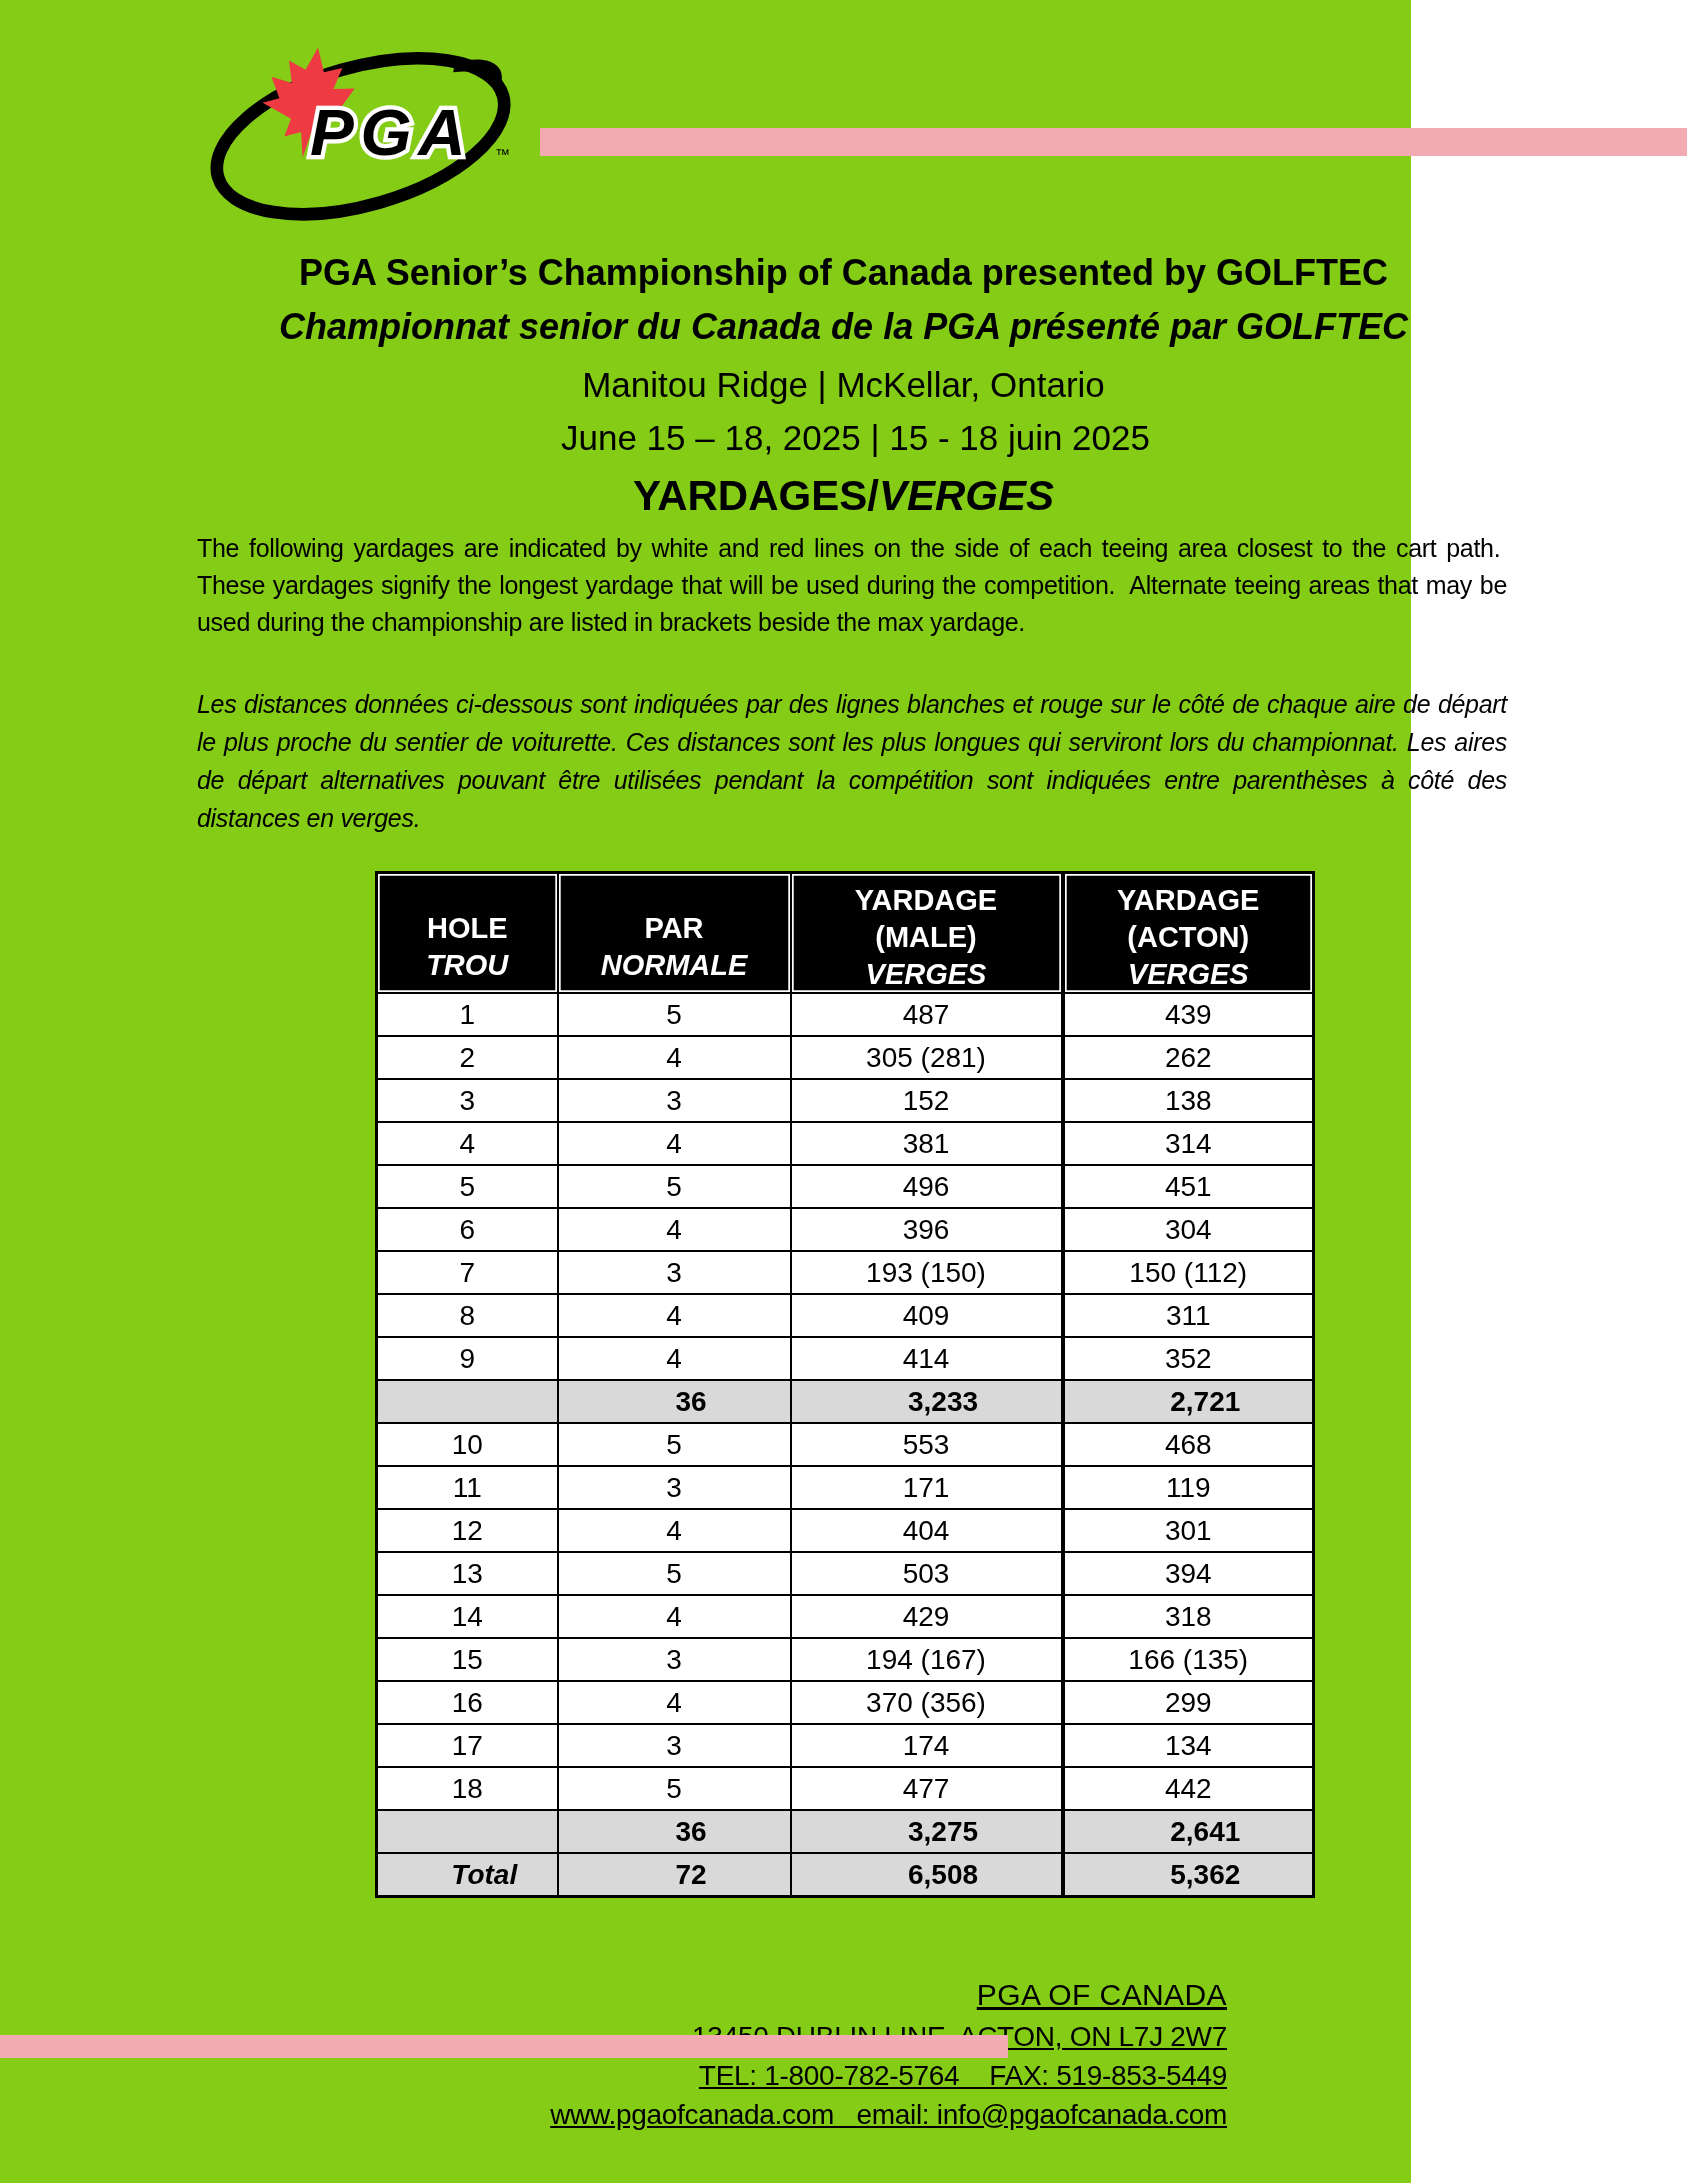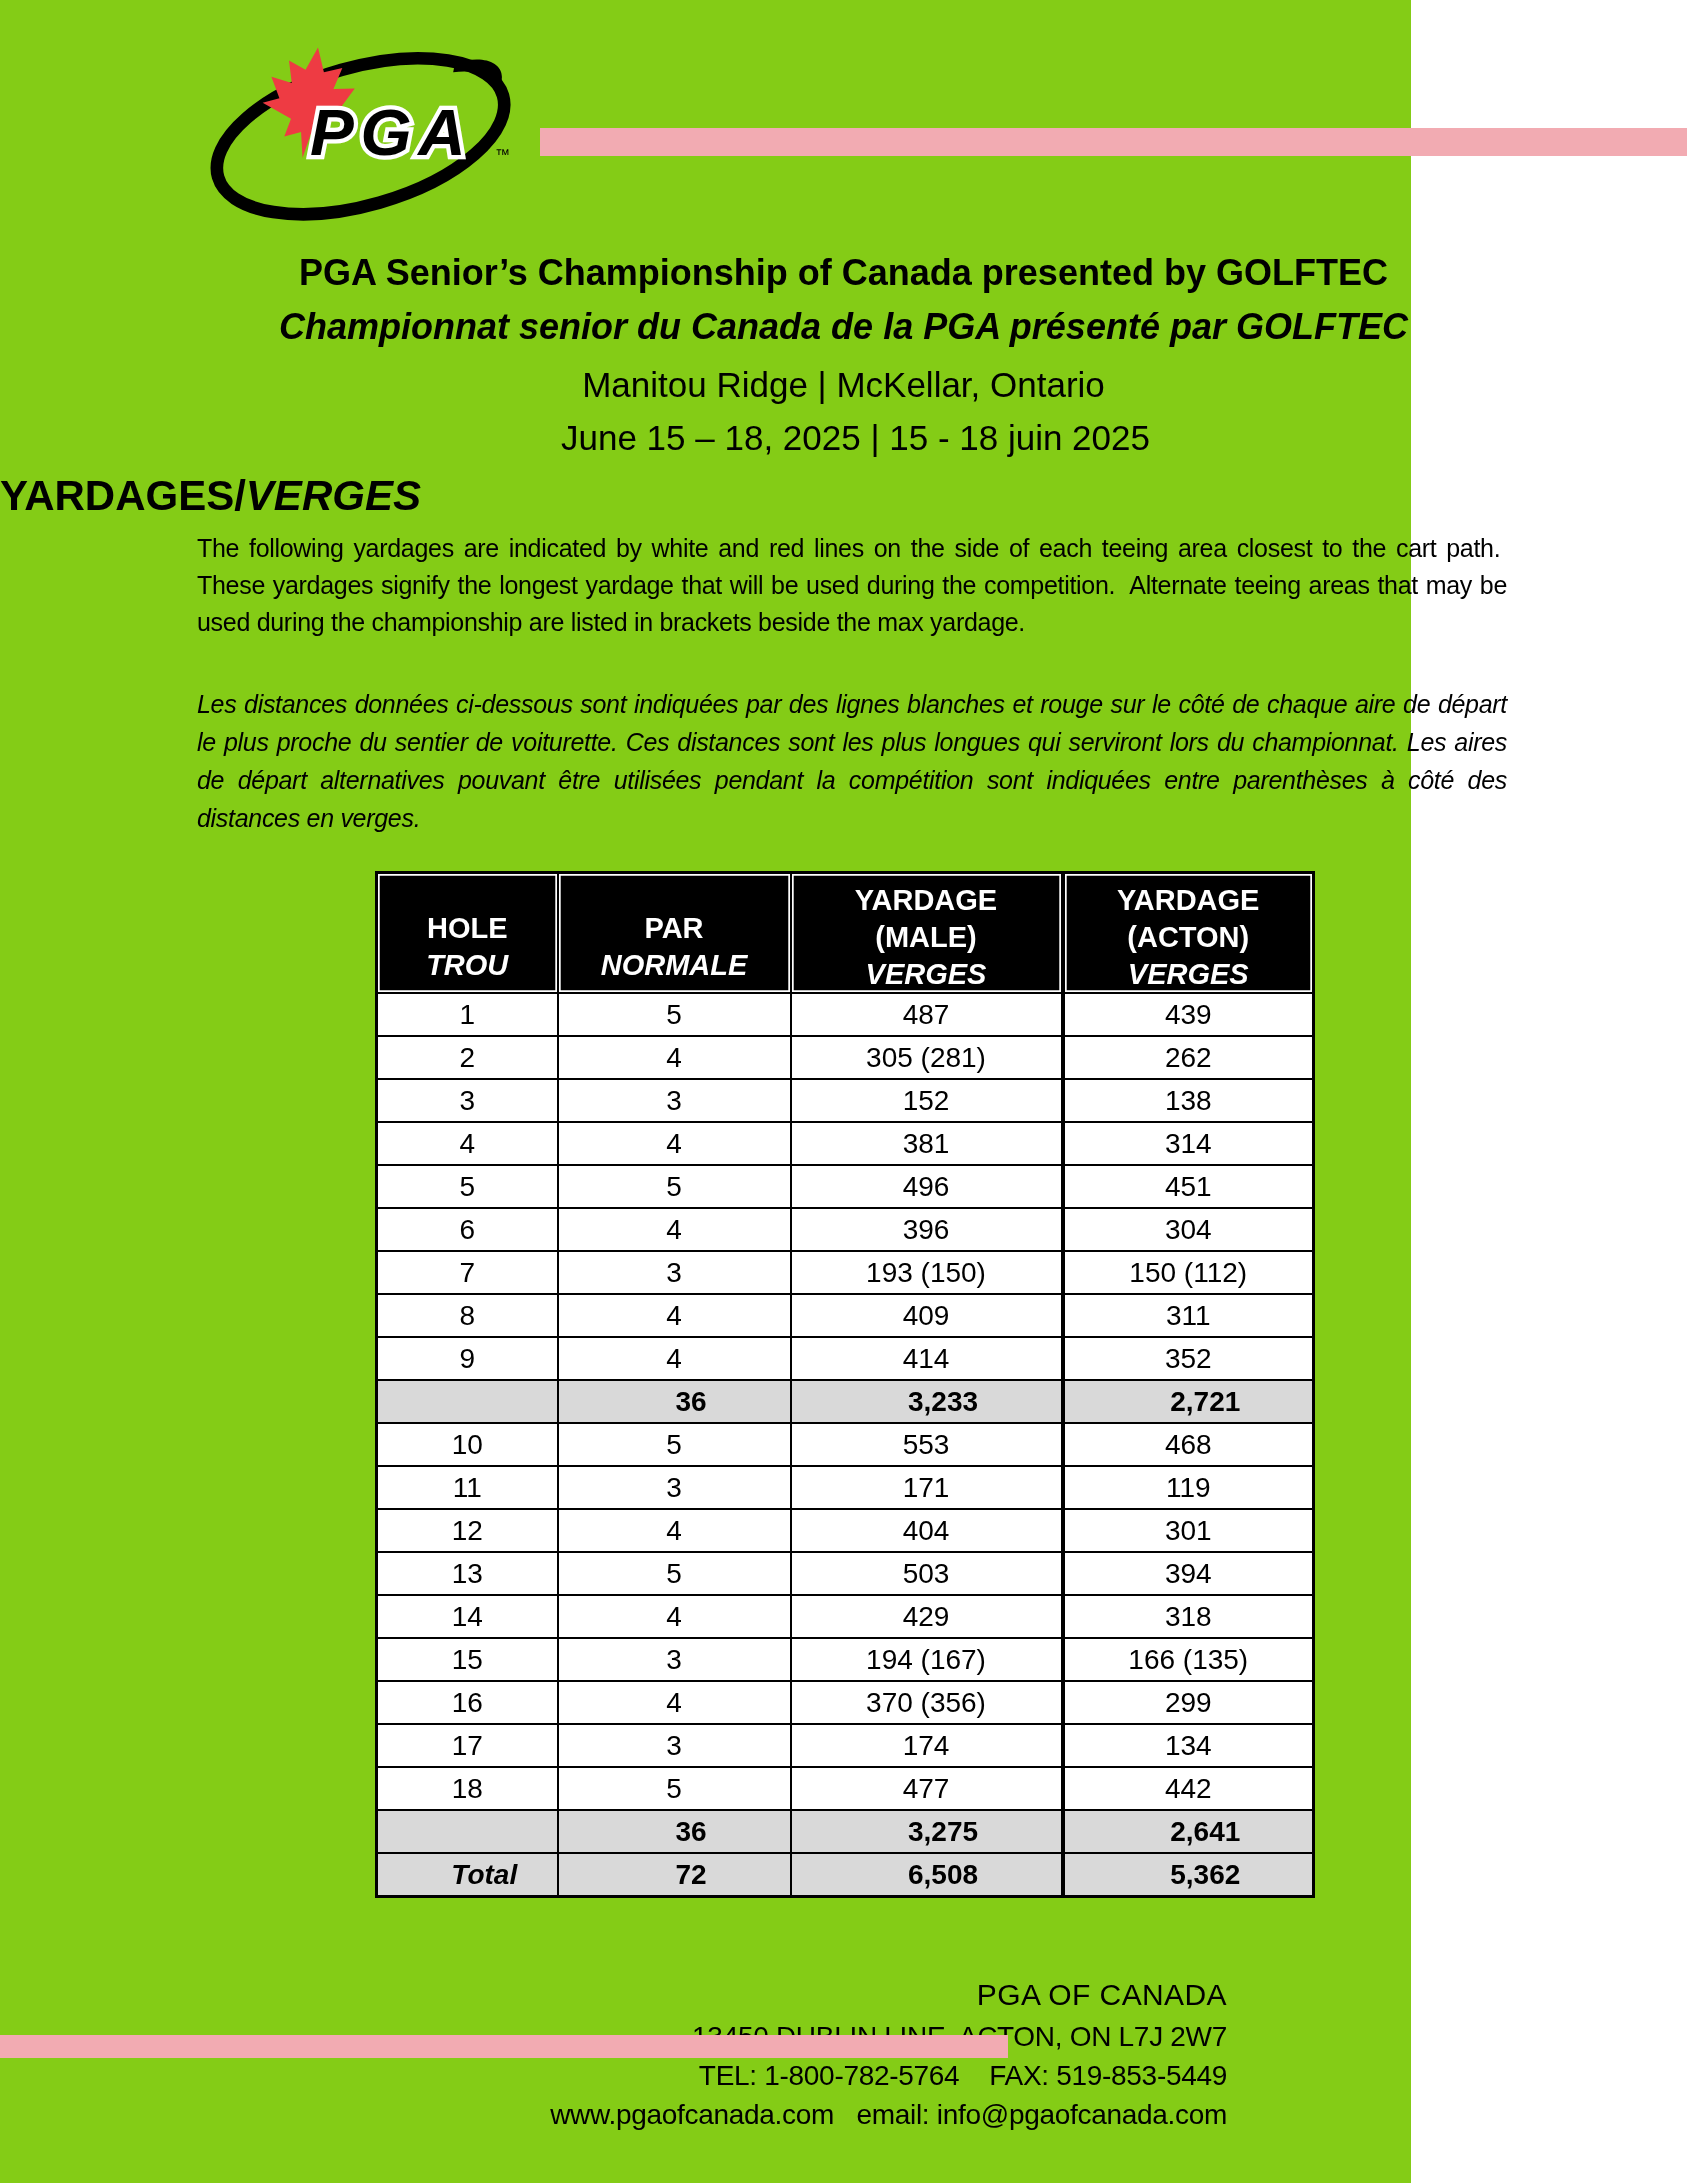--- a/index.html
+++ b/index.html
@@ -24,21 +24,21 @@
   .bar-bottom{position:absolute;left:0;top:2035px;width:1008px;height:23px;background:var(--pink);}
 
   
   .title-block{position:absolute;left:0;top:253px;width:1687px;text-align:center;line-height:1.12;}
   .t1{font-size:36px;font-weight:700;}
   .t2{font-size:36px;font-weight:700;font-style:italic;margin-top:13.5px;}
   .t3{font-size:35px;margin-top:17.7px;}
   .t4{font-size:35px;margin-top:13.5px;padding-left:24px;}
 
   
-  .section-heading{position:absolute;left:0;top:472px;width:1687px;
+  .section-heading{position:absolute;left:0;top:472px;width:1687px;text-align:center;
     font-size:42px;font-weight:700;}
   .section-heading .it{font-style:italic;}
   .para{position:absolute;left:197px;width:1310px;margin:0;
     font-size:25px;line-height:37px;text-align:justify;letter-spacing:-0.3px;}
   .para.en{top:530px;}
   .para.fr{top:685px;font-style:italic;line-height:38px;}
 
   
   .yardage-table{position:absolute;left:375px;top:871px;width:936px;
     border-collapse:collapse;table-layout:fixed;border:3.4px solid #000;}
@@ -49,21 +49,21 @@
     box-shadow:inset 0 0 0 1.7px #fff;font-size:29px;font-weight:700;line-height:37px;
   }
   .thi{height:118px;box-sizing:border-box;display:flex;flex-direction:column;padding:8.4px 0 7.6px;}
   .thi .en{flex:1;display:flex;flex-direction:column;justify-content:flex-end;}
   .thi .fr{font-style:italic;}
   .yardage-table td{height:41px;font-size:28px;vertical-align:middle;background:#fff;}
   tr.subtotal td,tr.total td{background:var(--gray-row);font-weight:700;padding-left:34px;}
   tr.total td.c1{font-style:italic;}
 
   
-  .footer-block{position:absolute;right:184px;top:1978px;text-align:right;line-height:34px;}
+  .footer-block{position:absolute;right:184px;top:1978px;text-align:right;line-height:34px;text-decoration:underline;}
   .f1{font-size:30px;margin-bottom:7.6px;letter-spacing:0.4px;}
   .f2,.f3,.f4{font-size:28px;margin-top:5px;letter-spacing:-0.3px;}
 </style>
 </head>
 <body>
 
 <div class="page">
 
   <svg class="logo" viewBox="0 0 400 215" xmlns="http://www.w3.org/2000/svg">
     <g>

